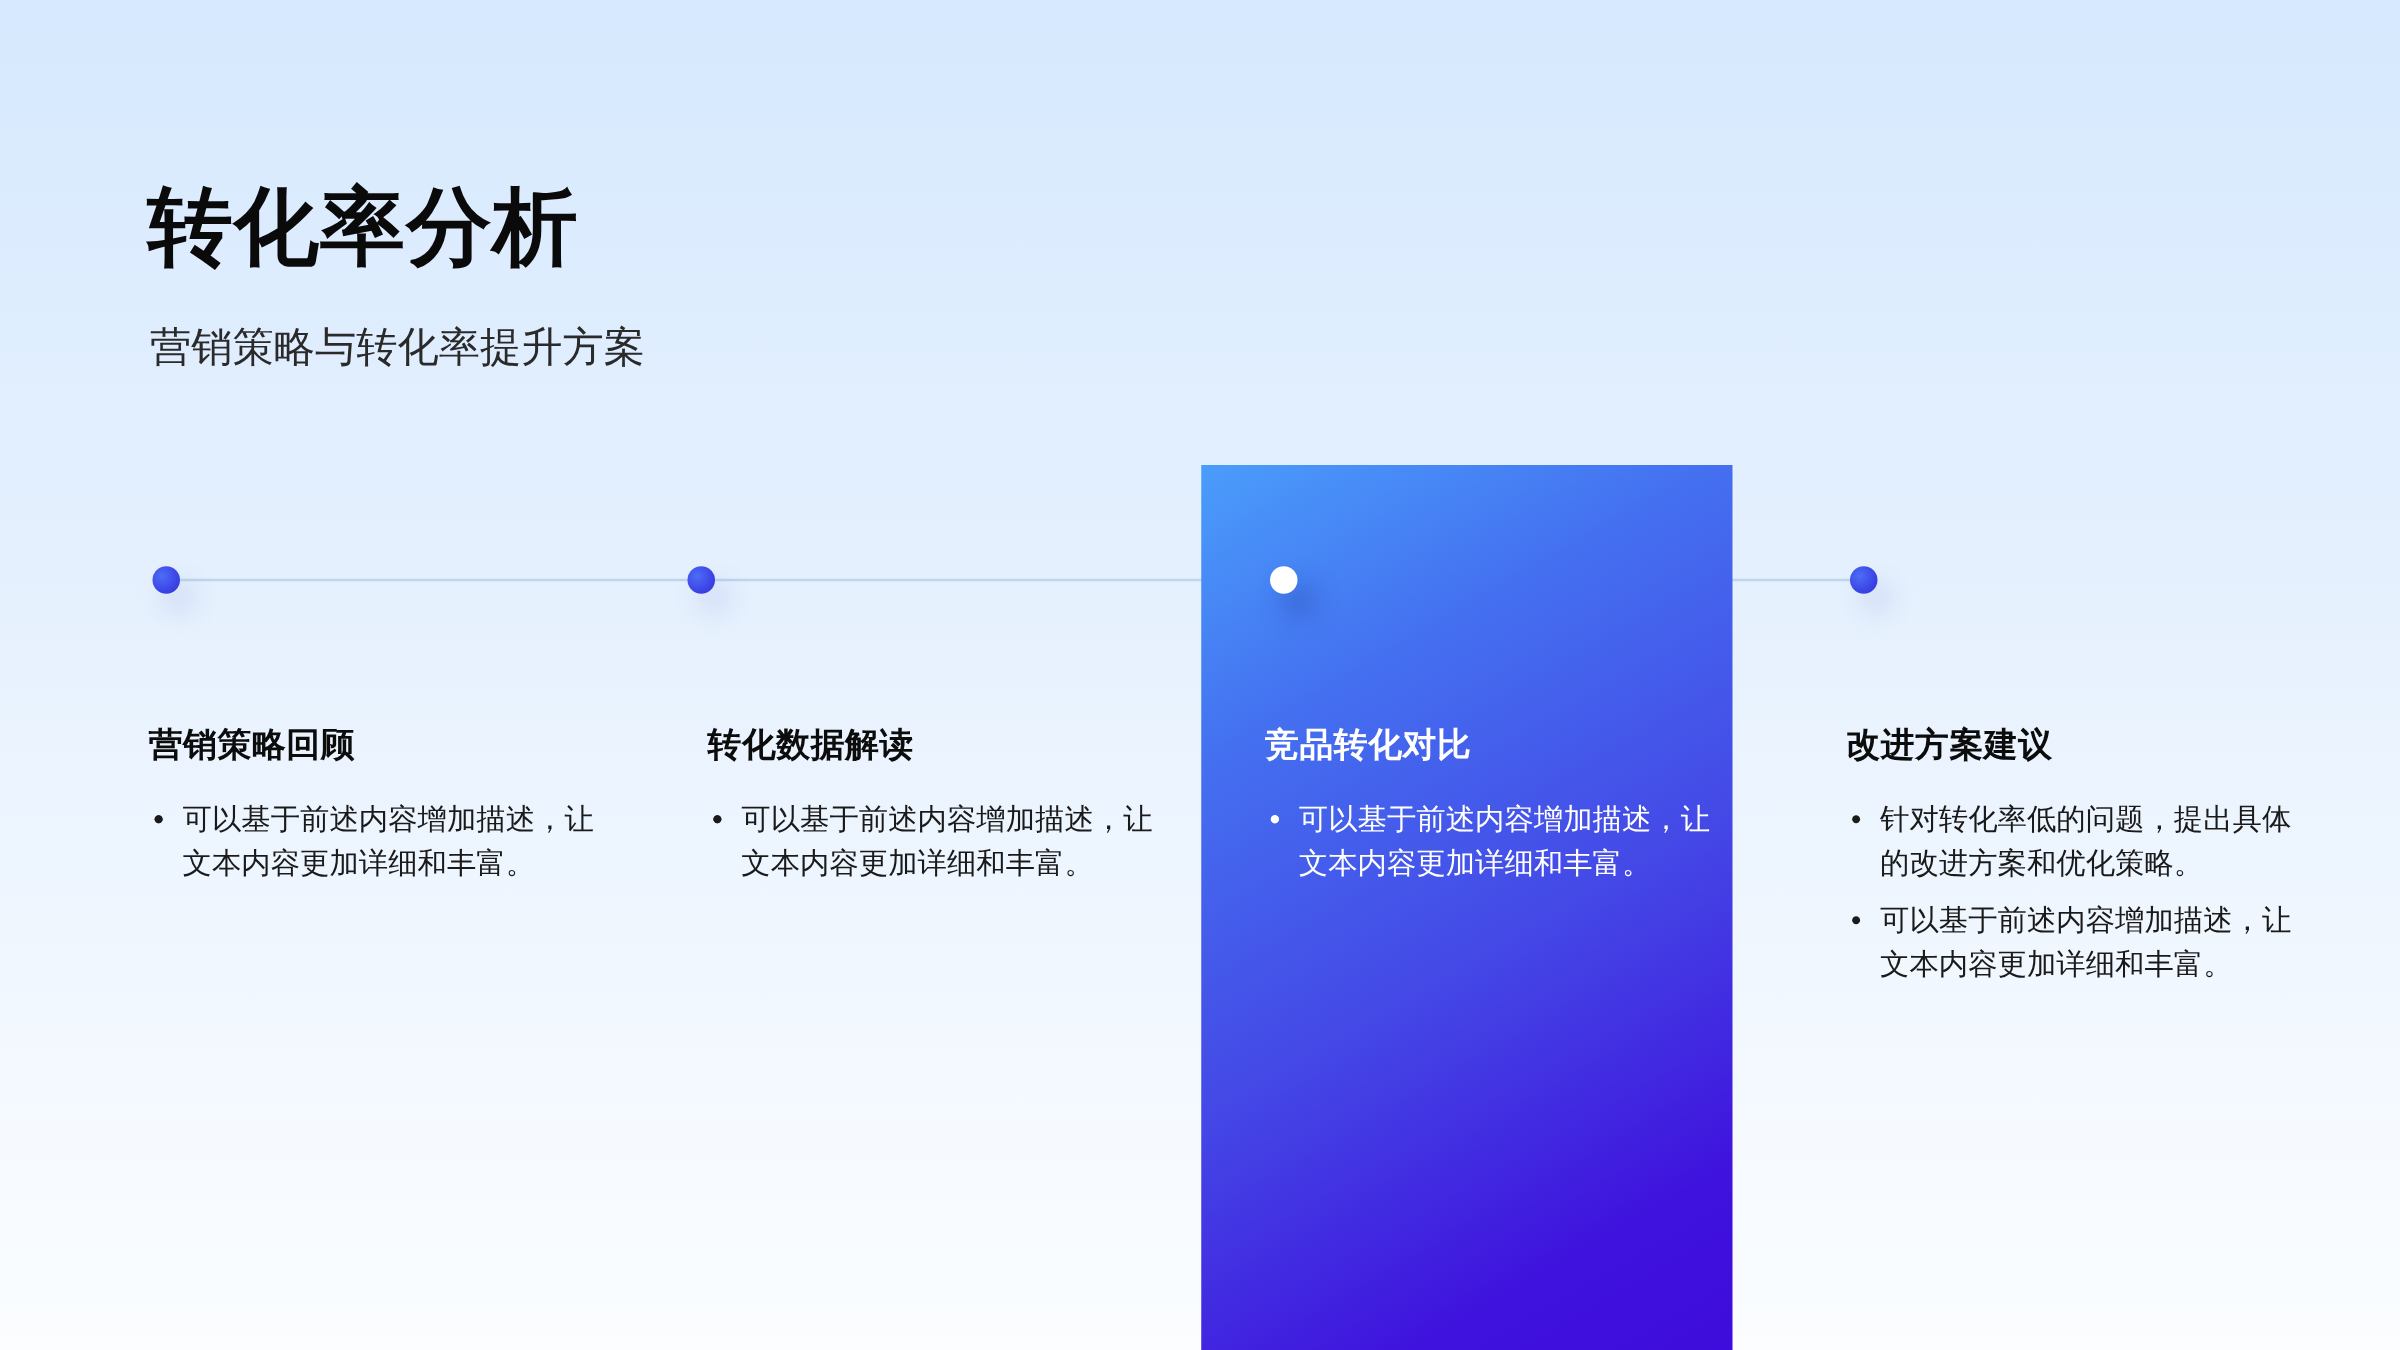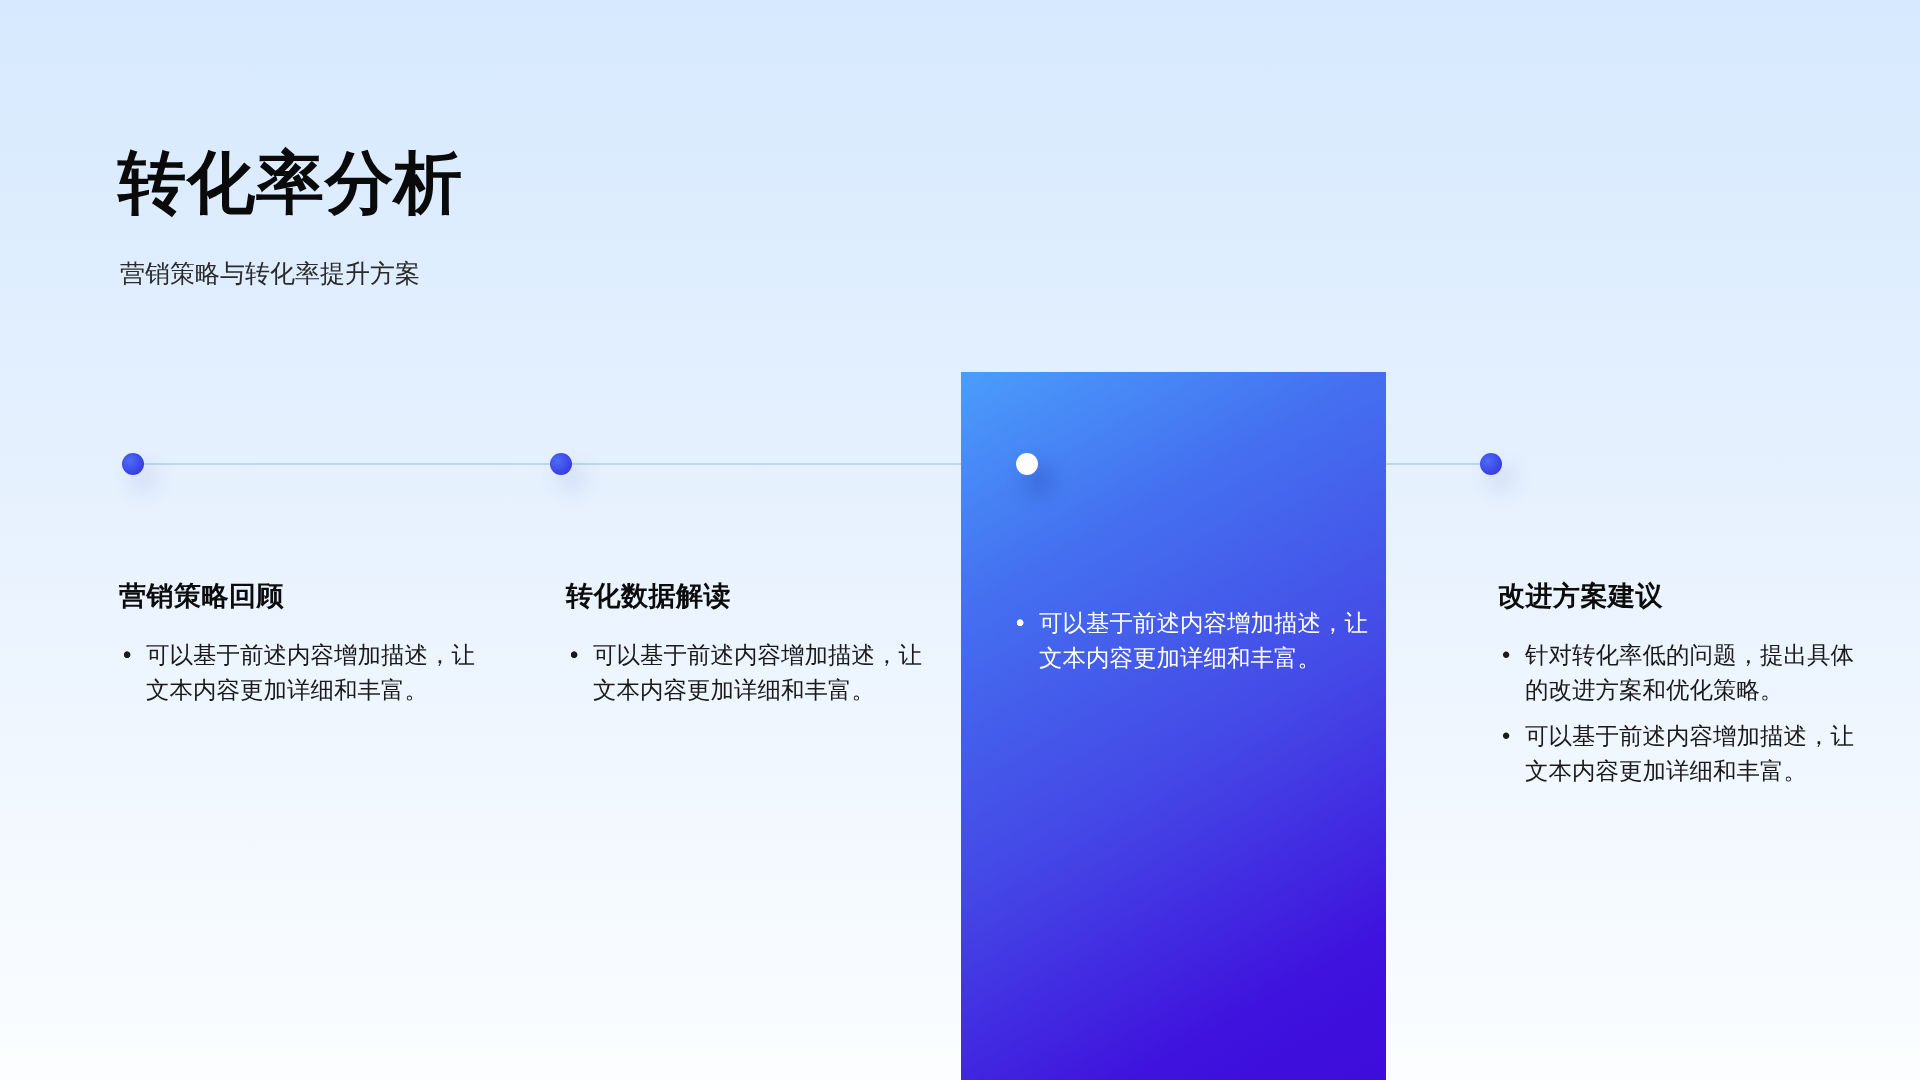--- a/index.html
+++ b/index.html
@@ -12,21 +12,21 @@
       font-family: "Liberation Sans", "DejaVu Sans", sans-serif;
       color: #111;
     }
     .title {
       position: absolute; left: 118px; top: 148px;
       font-size: 68px; font-weight: 900; letter-spacing: 1px;
       color: #0a0a0a; line-height: 1;
     }
     .subtitle {
       position: absolute; left: 120px; top: 258px;
-      font-size: 25px; color: #2a2a2a; line-height: 1.2;
+      font-size: 33px; color: #2a2a2a; line-height: 1.2;
     }
     .timeline-line {
       position: absolute; left: 132px; top: 463px;
       width: 1360px; height: 2px;
       background: #bcd6ee;
     }
     .highlight-card {
       position: absolute; left: 961px; top: 372px;
       width: 425px; height: 708px;
       background: linear-gradient(150deg, #4a9dfb 0%, #4470f0 25%, #4448e6 55%, #3f12dd 85%, #3e0cdc 100%);
@@ -84,25 +84,26 @@
 
 <div class="col" style="left:566px;">
   <h2>转化数据解读</h2>
   <ul>
     <li><span class="bullet">•</span></li>
     <li><span class="bullet">•</span><span>可以基于前述内容增加描述，让文本内容更加详细和丰富。</span></li>
   </ul>
 </div>
 
 <div class="col active" style="left:1012px;">
+  <h2>竞品转化对比</h2>
   <ul>
     <li><span class="bullet">•</span></li>
     <li><span class="bullet">•</span><span>可以基于前述内容增加描述，让文本内容更加详细和丰富。</span></li>
   </ul>
 </div>
 
-<div class="col" style="left:1477px;margin-left:21px;">
+<div class="col" style="left:1477px;">
   <h2>改进方案建议</h2>
   <ul>
     <li><span class="bullet">•</span><span>针对转化率低的问题，提出具体的改进方案和优化策略。</span></li>
     <li><span class="bullet">•</span><span>可以基于前述内容增加描述，让文本内容更加详细和丰富。</span></li>
   </ul>
 </div>
 
 </body></html>

